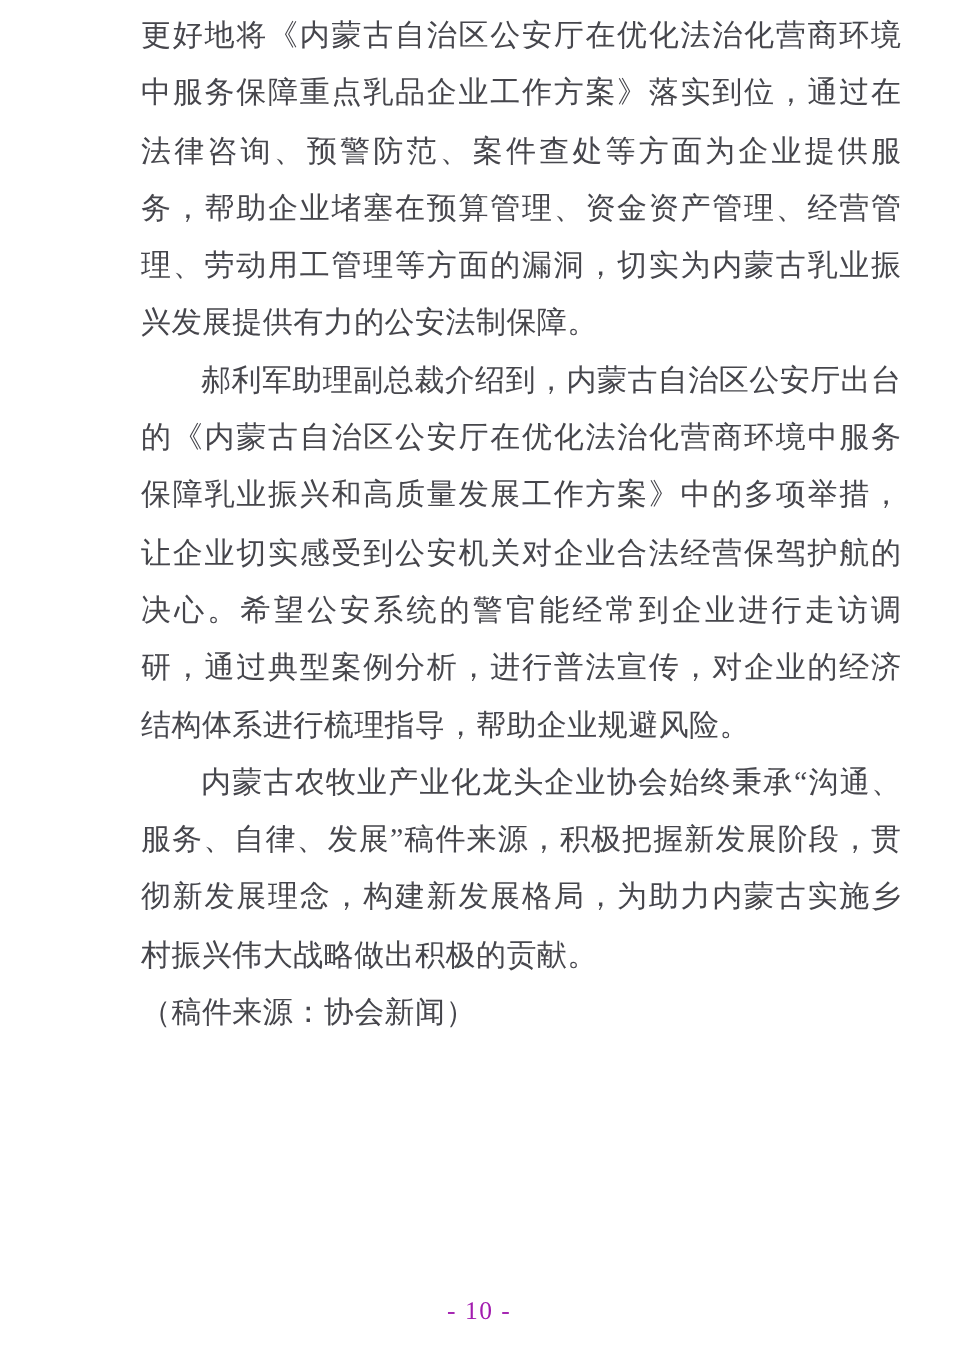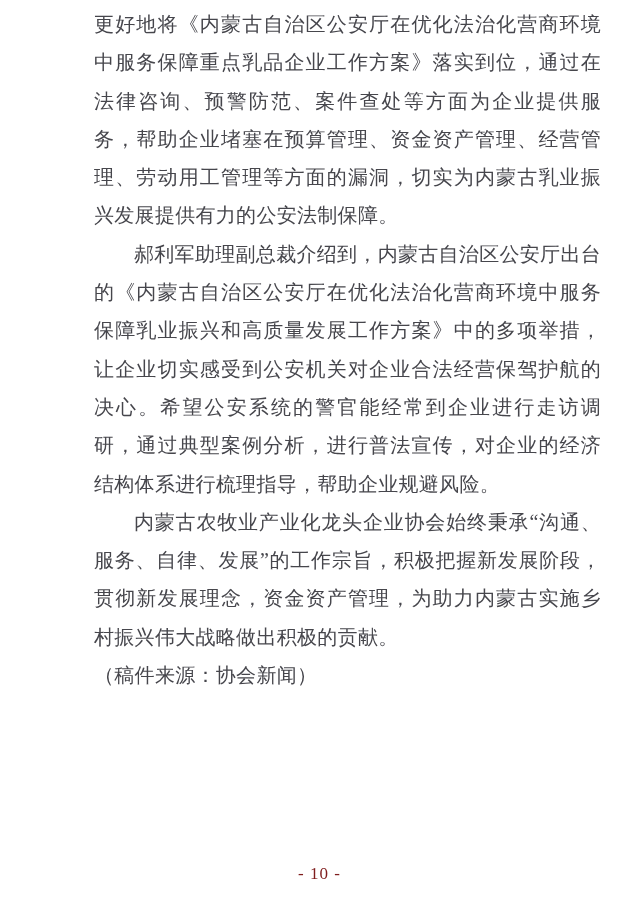--- a/index.html
+++ b/index.html
@@ -56,17 +56,17 @@
       font-family: "Liberation Serif", "DejaVu Serif", serif;
     }
   </style>
 </head>
 <body>
 
 <div class="page" style="background: rgb(255, 255, 255);">
   <div class="content" style="color: rgb(70, 70, 76);">
     <p class="para">更好地将《内蒙古自治区公安厅在优化法治化营商环境中服务保障重点乳品企业工作方案》落实到位，通过在法律咨询、预警防范、案件查处等方面为企业提供服务，帮助企业堵塞在预算管理、资金资产管理、经营管理、劳动用工管理等方面的漏洞，切实为内蒙古乳业振兴发展提供有力的公安法制保障。</p>
     <p class="para indent">郝利军助理副总裁介绍到，内蒙古自治区公安厅出台的《内蒙古自治区公安厅在优化法治化营商环境中服务保障乳业振兴和高质量发展工作方案》中的多项举措，让企业切实感受到公安机关对企业合法经营保驾护航的决心。希望公安系统的警官能经常到企业进行走访调研，通过典型案例分析，进行普法宣传，对企业的经济结构体系进行梳理指导，帮助企业规避风险。</p>
-    <p class="para indent">内蒙古农牧业产业化龙头企业协会始终秉承“沟通、服务、自律、发展”的工作宗旨，积极把握新发展阶段，贯彻新发展理念，资金资产管理，为助力内蒙古实施乡村振兴伟大战略做出积极的贡献。</p>
+    <p class="para indent">内蒙古农牧业产业化龙头企业协会始终秉承“沟通、服务、自律、发展”稿件来源，积极把握新发展阶段，贯彻新发展理念，构建新发展格局，为助力内蒙古实施乡村振兴伟大战略做出积极的贡献。</p>
     <p class="attribution">（稿件来源：协会新闻）</p>
   </div>
-  <div class="page-footer" style="color: #7f1d1d;">- 10 -</div>
+  <div class="page-footer" style="color: #a21caf;">- 10 -</div>
 </div>
 
 </body></html>

